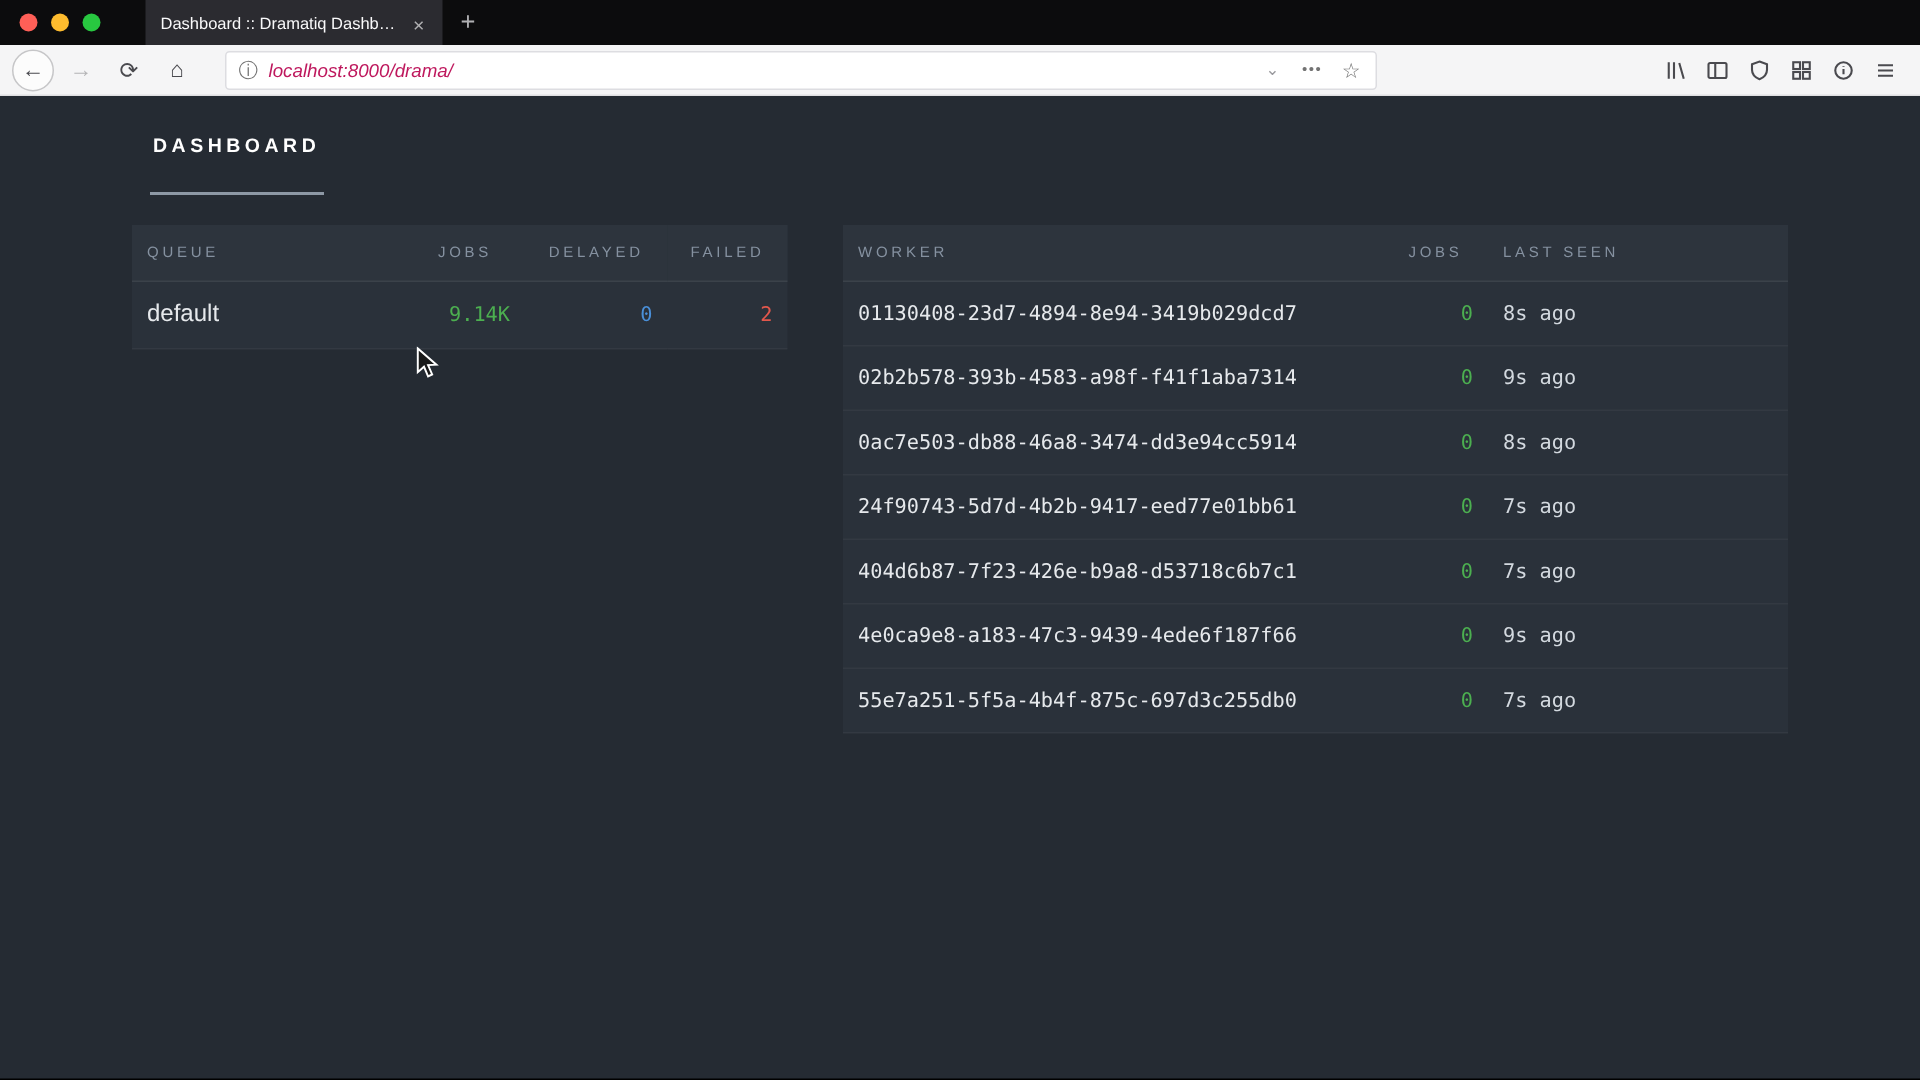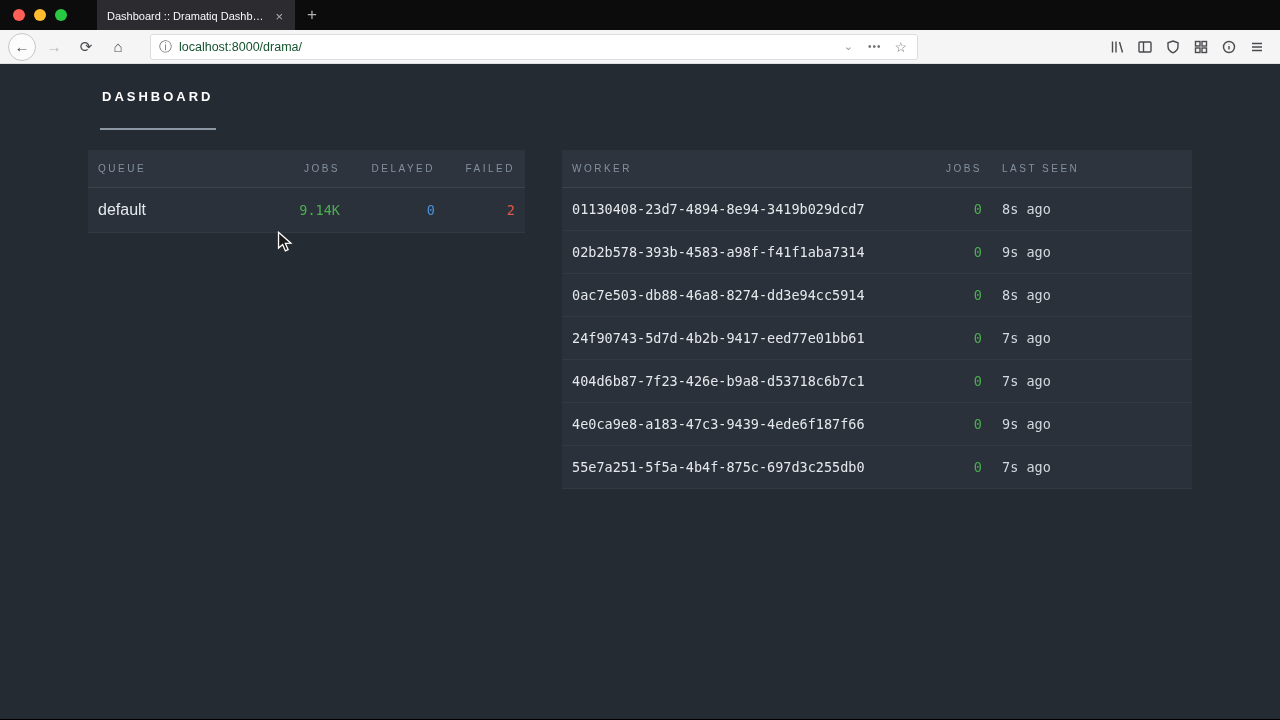--- a/index.html
+++ b/index.html
@@ -44,21 +44,21 @@
   }
   .nav-btn.back { border: 1px solid #c6c6c8; border-radius: 50%; background: #fcfcfc; }
   .nav-btn.disabled { color: #b5b5b7; }
 
   .urlbar {
     margin-left: 14px; width: 768px; height: 26px; background: #fff;
     border: 1px solid #dddde1; border-radius: 3px;
     display: flex; align-items: center; padding: 0 8px; gap: 7px;
   }
   .url-info { color: #737373; font-size: 13px; }
-  .url-text { color: #14532d; font-size: 12.5px; flex: 1; white-space: nowrap; }
+  .url-text { color: #be185d; font-size: 12.5px; flex: 1; white-space: nowrap; font-style: italic; }
   .url-chevron { color: #9a9a9e; font-size: 11px; padding: 0 4px; }
   .url-ellipsis { color: #737373; font-size: 10px; letter-spacing: 1px; padding: 0 4px; }
   .url-star { color: #737373; font-size: 14px; padding: 0 2px; }
 
   .toolbar-right { margin-left: auto; display: flex; align-items: center; gap: 10px; padding-right: 6px; }
   .tb-icon { width: 18px; height: 18px; display: flex; align-items: center; justify-content: center; }
   .tb-icon svg { width: 16px; height: 16px; stroke: #4a4a4f; fill: none; stroke-width: 1.4; }
 
   
   .page {
@@ -83,21 +83,21 @@
   table { border-collapse: collapse; background: var(--panel_bg, #2a313a); }
   .queue-table { width: 437px; }
   .worker-table { flex: 1; }
   th {
     background: var(--header_bg, #2d343d);
     font-size: 10px; font-weight: 400; letter-spacing: 2.5px;
     color: #8591a0; text-align: left; text-transform: uppercase;
     padding: 13px 10px; white-space: nowrap;
     border-bottom: 1px solid rgba(255,255,255,0.07);
   }
-  th.right { text-align: right; }
+  th.right { text-align: center; }
   td {
     padding: 13px 10px; font-size: 16px; white-space: nowrap;
     border-bottom: 1px solid rgba(255,255,255,0.045);
     color: #e6e9ec;
   }
   td.mono { font-family: "DejaVu Sans Mono", monospace; font-size: 13.5px; }
   td.num { font-family: "DejaVu Sans Mono", monospace; font-size: 13.5px; text-align: right; }
   td.green { color: var(--green, #4caf50); }
   td.blue { color: var(--blue, #4a90d9); }
   td.red { color: var(--red, #e2574c); }
@@ -215,21 +215,21 @@
             <td class="mono">01130408-23d7-4894-8e94-3419b029dcd7</td>
             <td class="num green">0</td>
             <td class="seen">8s ago</td>
           </tr>
           <tr>
             <td class="mono">02b2b578-393b-4583-a98f-f41f1aba7314</td>
             <td class="num green">0</td>
             <td class="seen">9s ago</td>
           </tr>
           <tr>
-            <td class="mono">0ac7e503-db88-46a8-8274-dd3e94cc5914</td>
+            <td class="mono">0ac7e503-db88-46a8-3474-dd3e94cc5914</td>
             <td class="num green">0</td>
             <td class="seen">8s ago</td>
           </tr>
           <tr>
             <td class="mono">24f90743-5d7d-4b2b-9417-eed77e01bb61</td>
             <td class="num green">0</td>
             <td class="seen">7s ago</td>
           </tr>
           <tr>
             <td class="mono">404d6b87-7f23-426e-b9a8-d53718c6b7c1</td>

